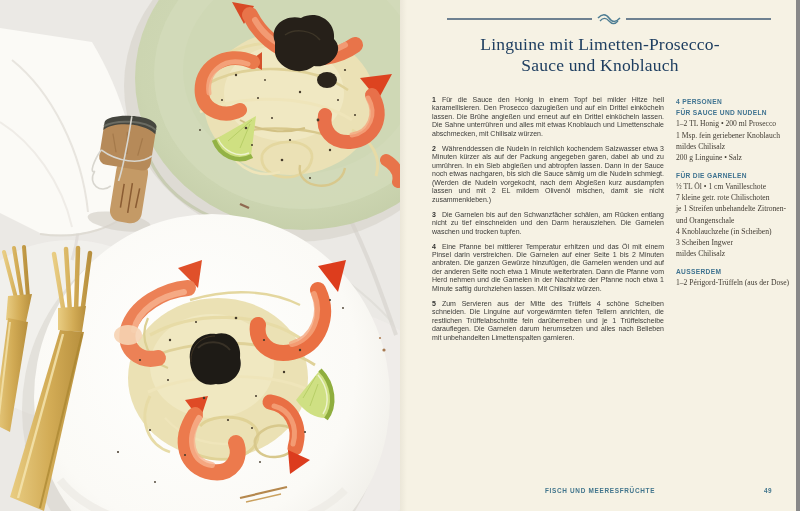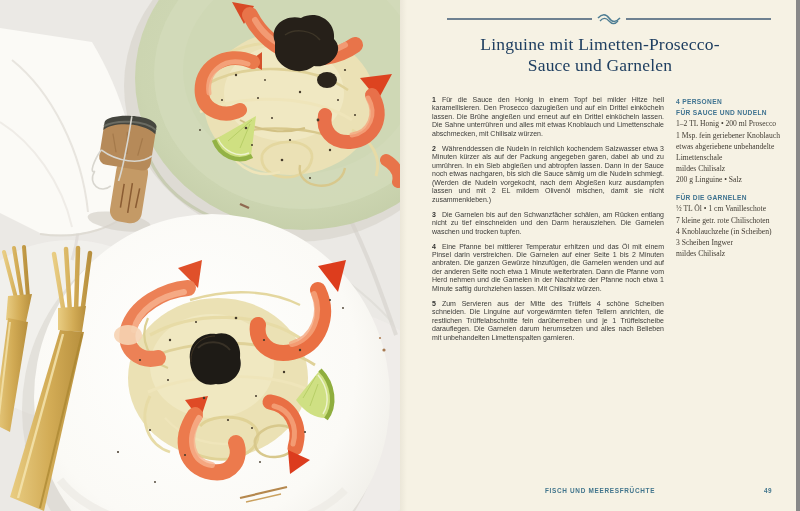--- a/index.html
+++ b/index.html
@@ -271,53 +271,57 @@
       <div class="rule"></div>
       <svg width="26" height="12" viewBox="0 0 26 12">
         <path d="M2,5 C6,0.5 10,0.5 13,5 C16,9.5 20,9.5 24,5" stroke="#4d7d93" stroke-width="1.5" fill="none"></path>
         <path d="M4,8 C7,4.5 10,4.5 13,8 C16,11.5 19,11.5 22,8" stroke="#4d7d93" stroke-width="1.3" fill="none"></path>
       </svg>
       <div class="rule"></div>
     </div>
 
     <h1 class="page-title" style="margin:0;">
       <span>Linguine mit Limetten-Prosecco-</span><br>
-      <span>Sauce und Garnelen</span>
+      <span>Sauce und Knoblauch</span>
     </h1>
 
     <div class="cols">
 
       <div class="instructions">
         <p class="step"><span class="num">1</span><span>Für die Sauce den Honig in einem Topf bei milder Hitze hell karamellisieren. Den Prosecco dazugießen und auf ein Drittel einköcheln lassen. Die Brühe angießen und erneut auf ein Drittel einköcheln lassen. Die Sahne unterrühren und alles mit etwas Knoblauch und Limettenschale abschmecken, mit Chilisalz würzen.</span></p>
         <p class="step"><span class="num">2</span><span>Währenddessen die Nudeln in reichlich kochendem Salzwasser etwa 3 Minuten kürzer als auf der Packung angegeben garen, dabei ab und zu umrühren. In ein Sieb abgießen und abtropfen lassen. Dann in der Sauce noch etwas nachgaren, bis sich die Sauce sämig um die Nudeln schmiegt. (Werden die Nudeln vorgekocht, nach dem Abgießen kurz ausdampfen lassen und mit 2 EL mildem Olivenöl mischen, damit sie nicht zusammenkleben.)</span></p>
         <p class="step"><span class="num">3</span><span>Die Garnelen bis auf den Schwanzfächer schälen, am Rücken entlang nicht zu tief einschneiden und den Darm herausziehen. Die Garnelen waschen und trocken tupfen.</span></p>
         <p class="step"><span class="num">4</span><span>Eine Pfanne bei mittlerer Temperatur erhitzen und das Öl mit einem Pinsel darin verstreichen. Die Garnelen auf einer Seite 1 bis 2 Minuten anbraten. Die ganzen Gewürze hinzufügen, die Garnelen wenden und auf der anderen Seite noch etwa 1 Minute weiterbraten. Dann die Pfanne vom Herd nehmen und die Garnelen in der Nachhitze der Pfanne noch etwa 1 Minute saftig durchziehen lassen. Mit Chilisalz würzen.</span></p>
         <p class="step"><span class="num">5</span><span>Zum Servieren aus der Mitte des Trüffels 4 schöne Scheiben schneiden. Die Linguine auf vorgewärmten tiefen Tellern anrichten, die restlichen Trüffelabschnitte fein darüberreiben und je 1 Trüffelscheibe darauflegen. Die Garnelen darum herumsetzen und alles nach Belieben mit unbehandelten Limettenspalten garnieren.</span></p>
       </div>
 
       <div class="ingredients">
         <div class="ing-head">4 PERSONEN</div>
 
         <div class="ing-group first">
           <div class="ing-head">FÜR SAUCE UND NUDELN</div>
           <div>1–2 TL Honig • 200 ml Prosecco</div>
           <div>1 Msp. fein geriebener Knoblauch</div>
-          <div>etwas abgeriebene unbehandelte Limettenschale</div>
           <div>mildes Chilisalz</div>
           <div>200 g Linguine • Salz</div>
         </div>
 
         <div class="ing-group">
           <div class="ing-head">FÜR DIE GARNELEN</div>
           <div>½ TL Öl • 1 cm Vanilleschote</div>
           <div>7 kleine getr. rote Chilischoten</div>
+          <div>je 1 Streifen unbehandelte Zitronen- und Orangenschale</div>
           <div>4 Knoblauchzehe (in Scheiben)</div>
           <div>3 Scheiben Ingwer</div>
           <div>mildes Chilisalz</div>
         </div>
 
+        <div class="ing-group">
+          <div class="ing-head">AUSSERDEM</div>
+          <div>1–2 Périgord-Trüffeln (aus der Dose)</div>
+        </div>
       </div>
     </div>
 
     <div class="footer-label">FISCH UND MEERESFRÜCHTE</div>
     <div class="footer-page">49</div>
   </div>
 </div>
 
 </body></html>

